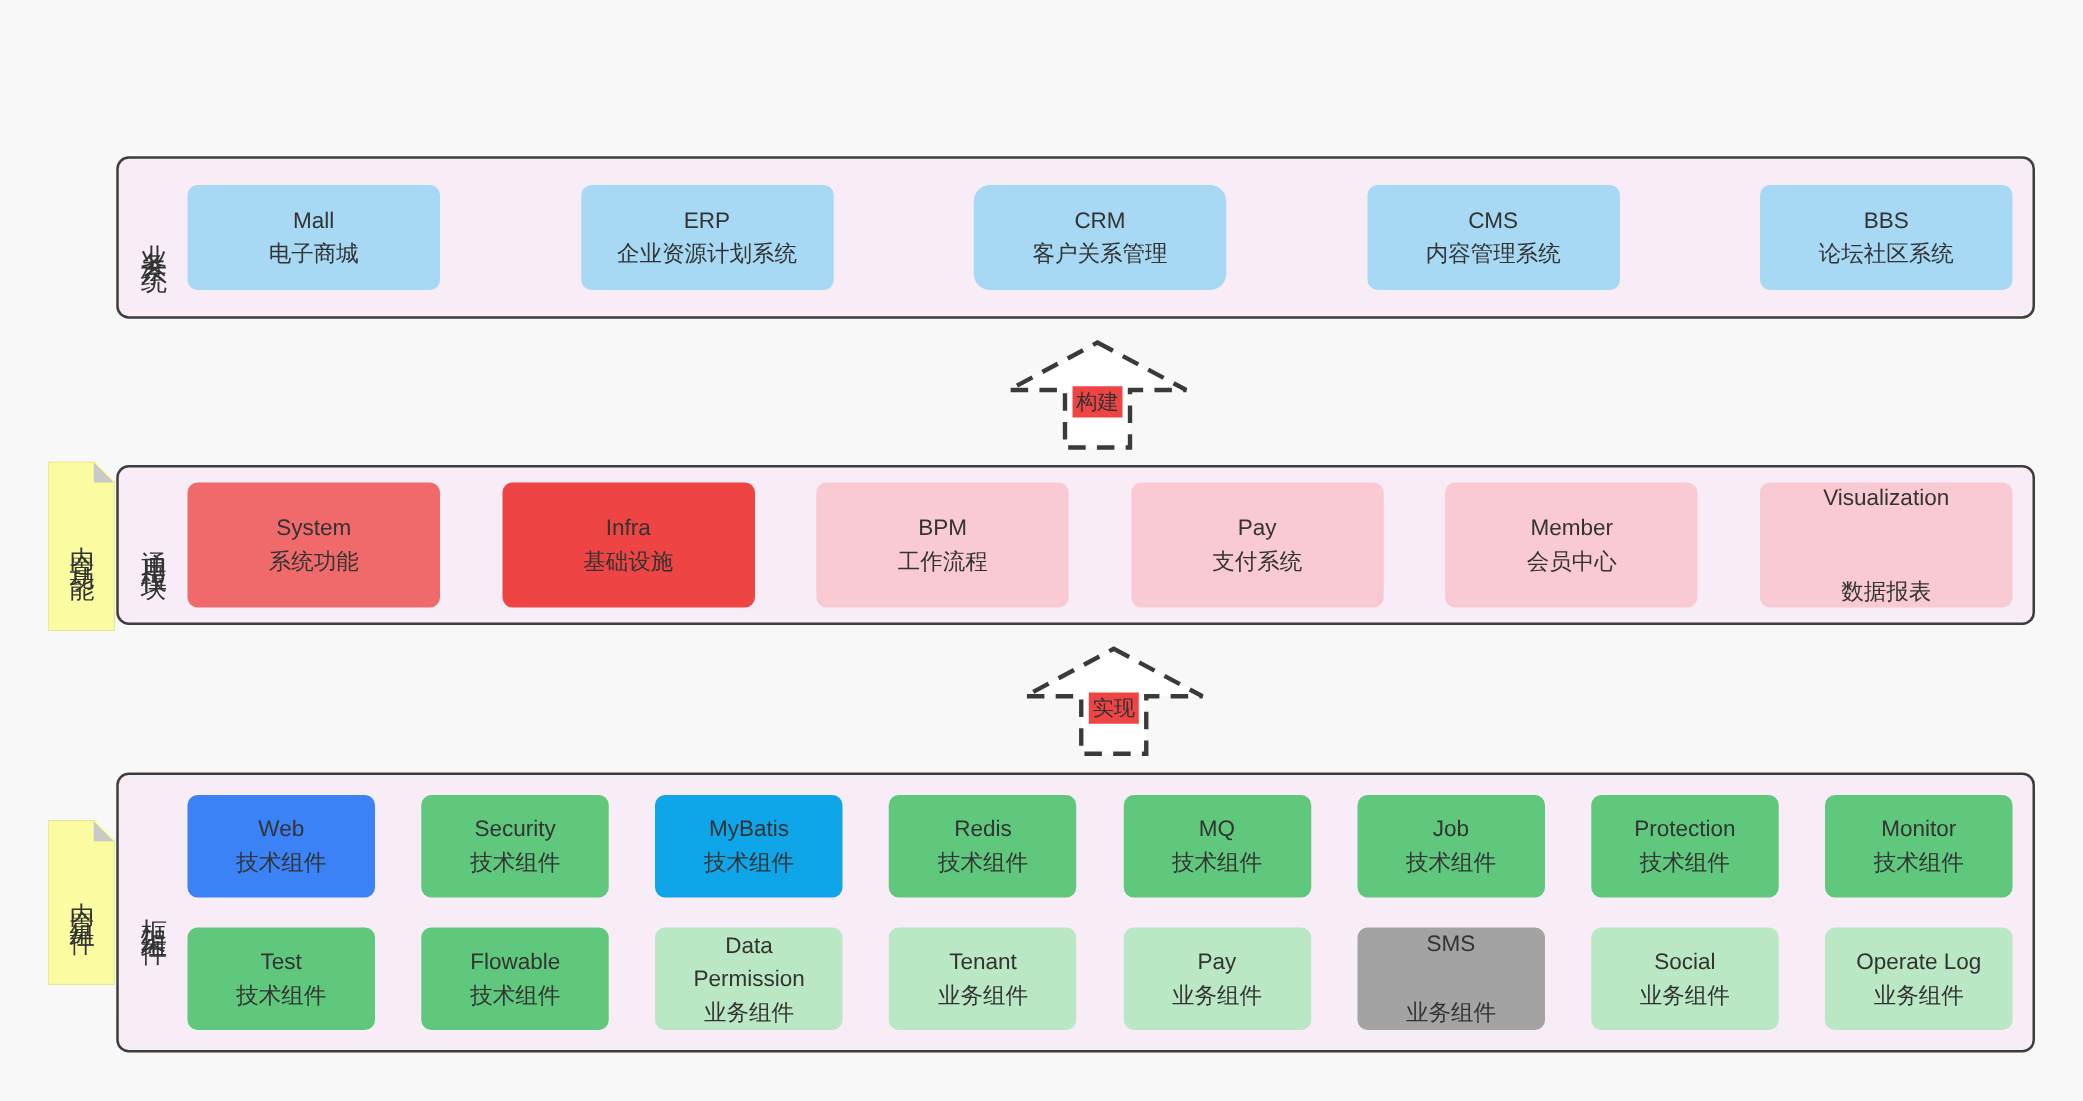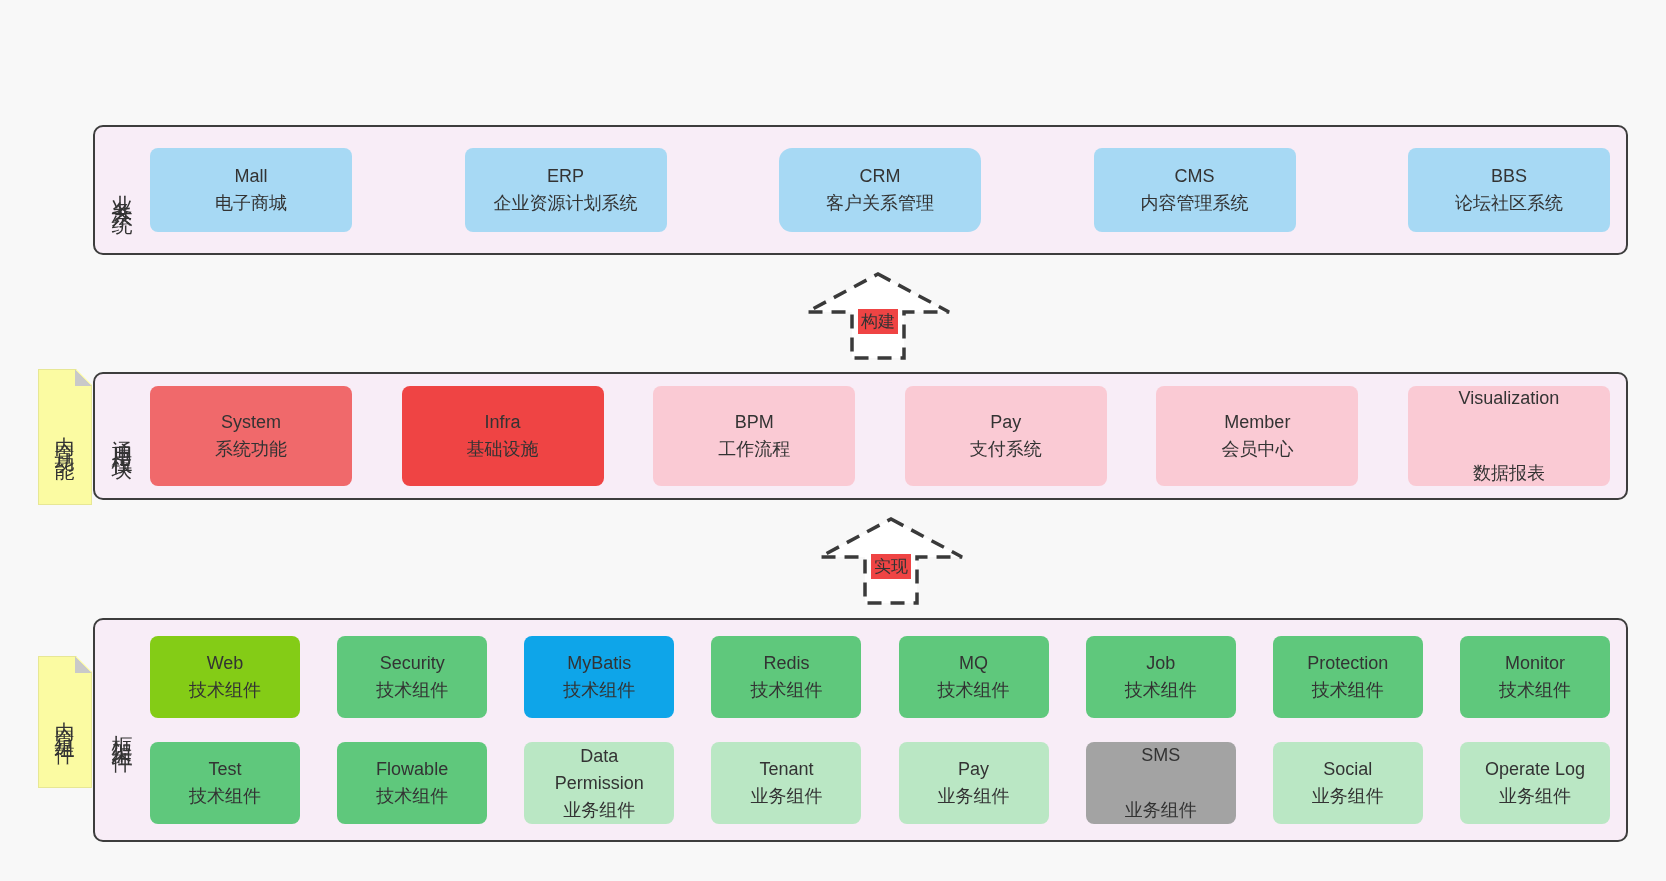--- a/index.html
+++ b/index.html
@@ -150,21 +150,21 @@
   <div class="vtext">内置组件</div>
   <div class="note-fold"></div>
 </div>
 
 <div class="panel" style="top:618px;height:224px;">
   <div class="panel-label-col">
     <div class="vtext">框架组件</div>
   </div>
   <div class="panel-body two-rows">
     <div class="box-row">
-      <div class="box box-sm" style="background: #84cc16;">
+      <div class="box box-sm" style="background: #3b82f6;">
         <div>Web</div>
         <div>技术组件</div>
       </div>
       <div class="box box-sm" style="background: rgb(95, 200, 124);">
         <div>Security</div>
         <div>技术组件</div>
       </div>
       <div class="box box-sm" style="background: #0ea5e9;">
         <div>MyBatis</div>
         <div>技术组件</div>

